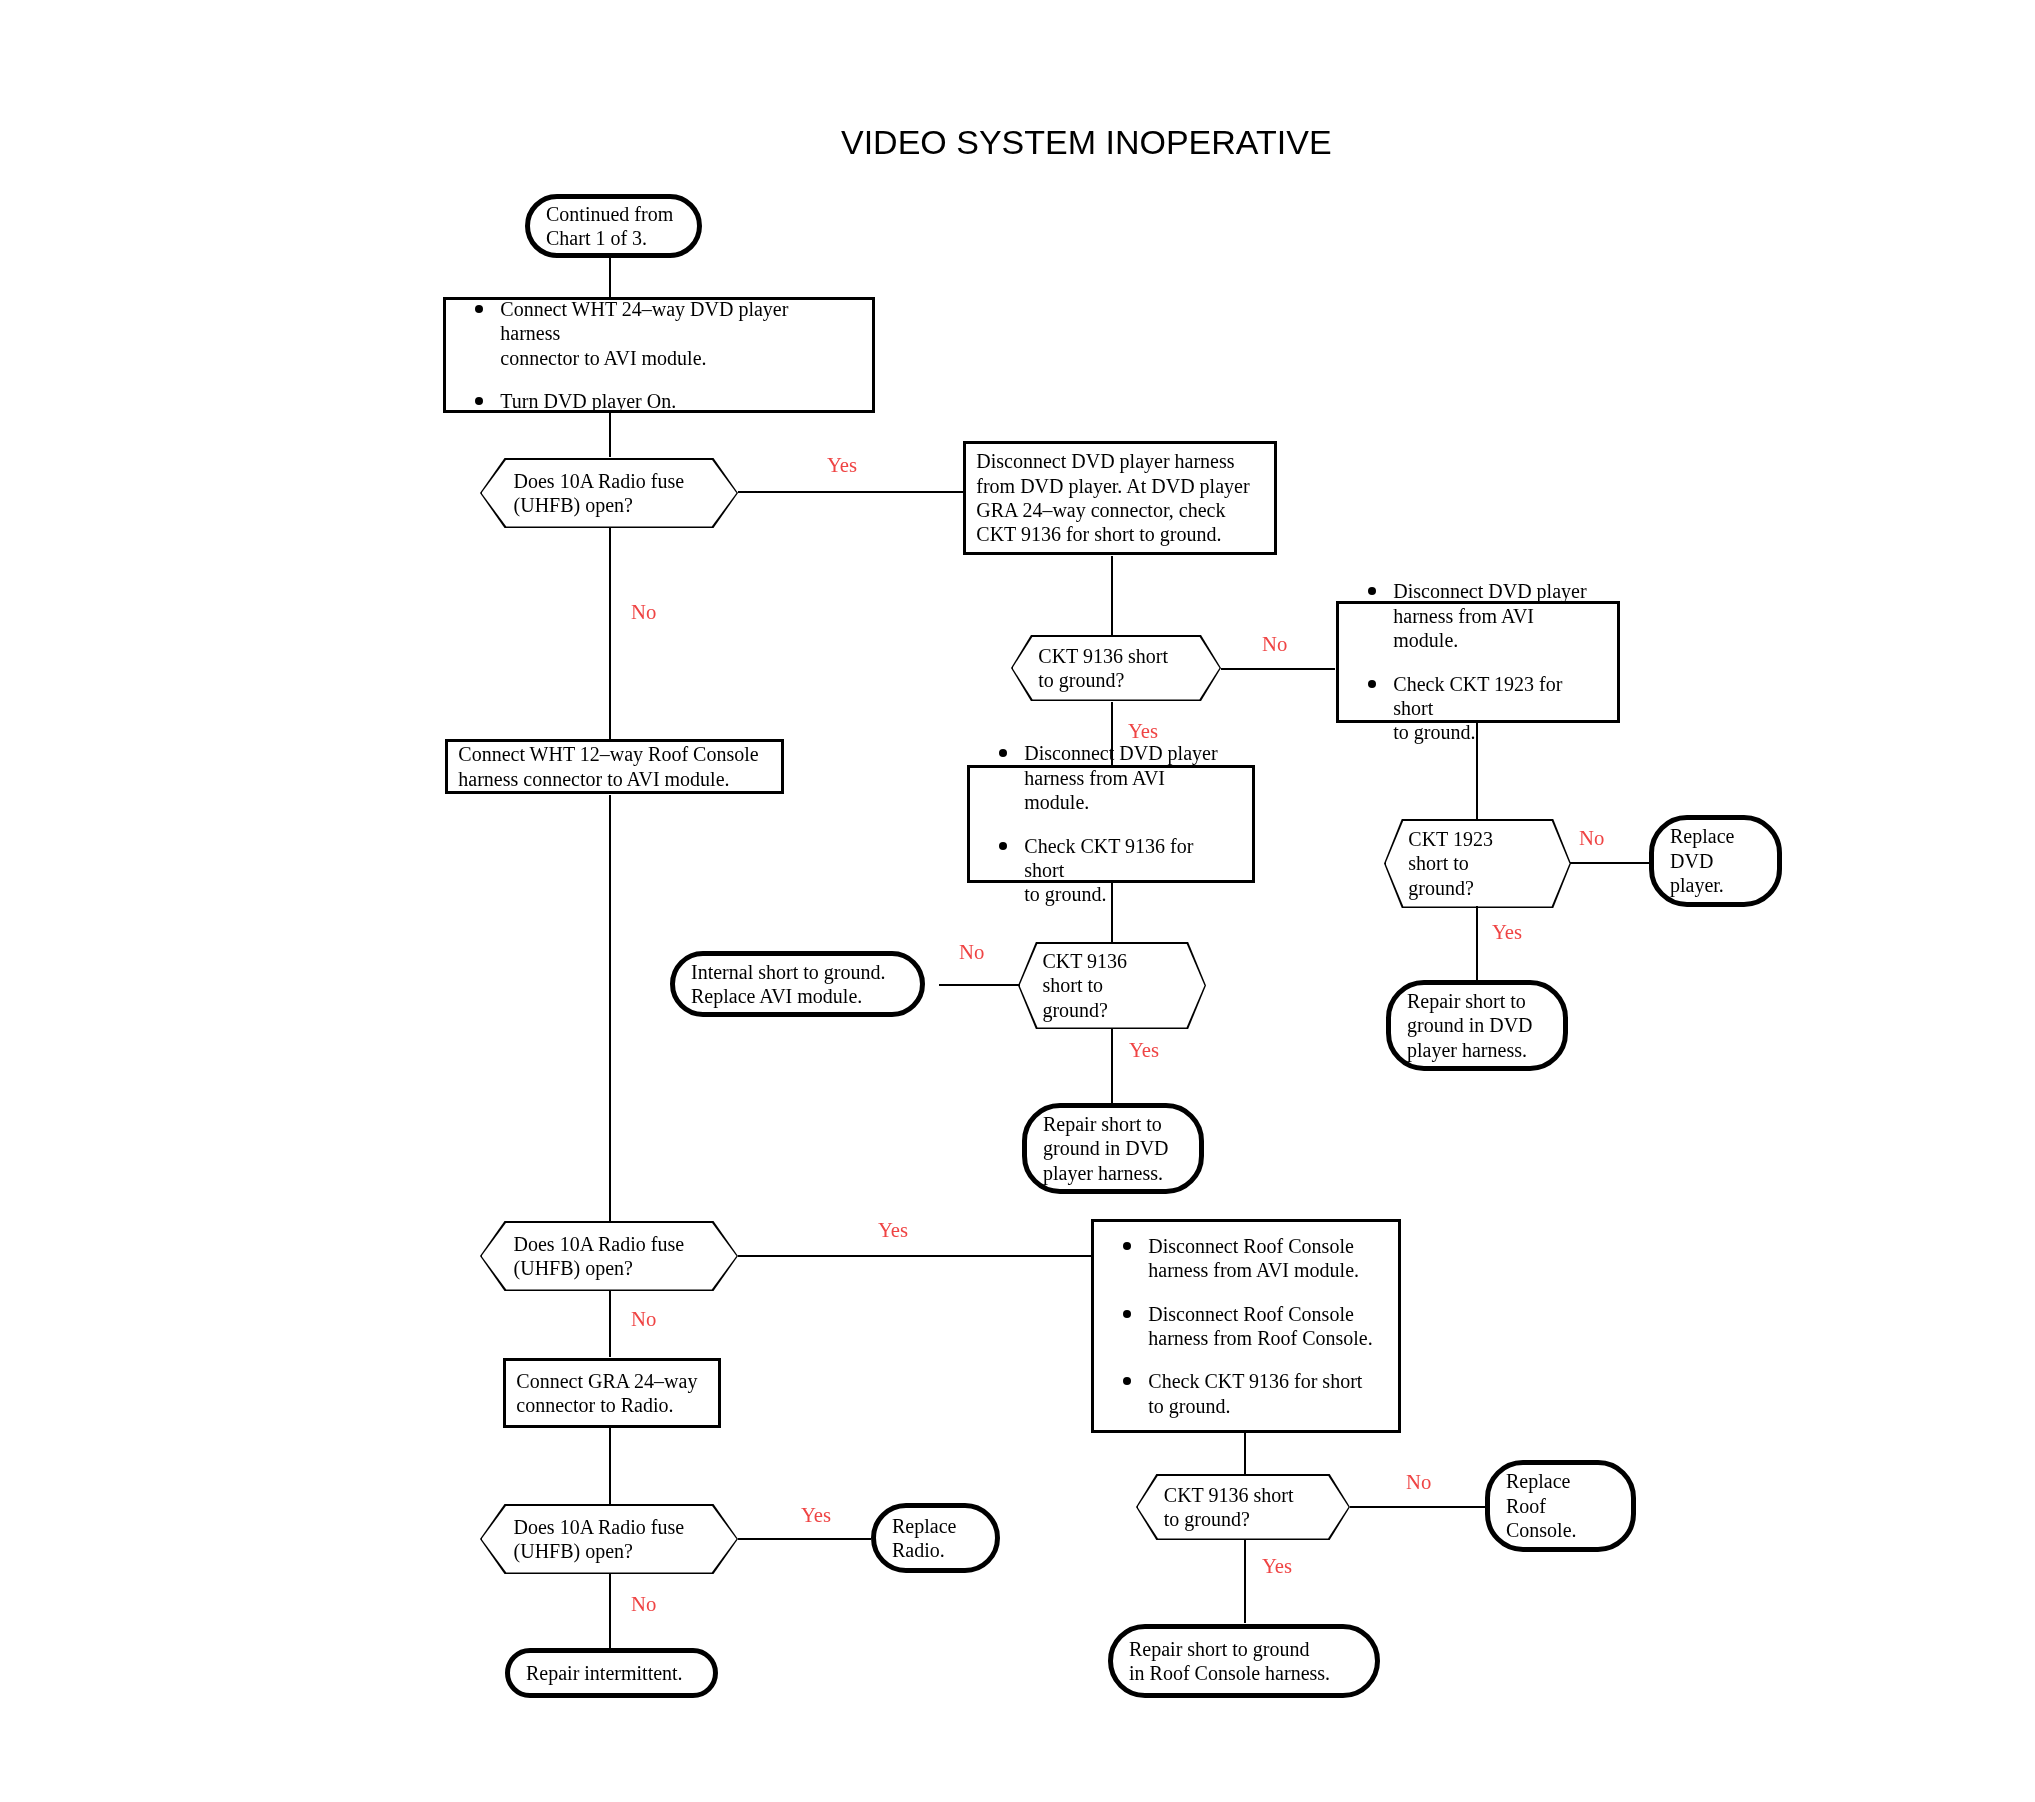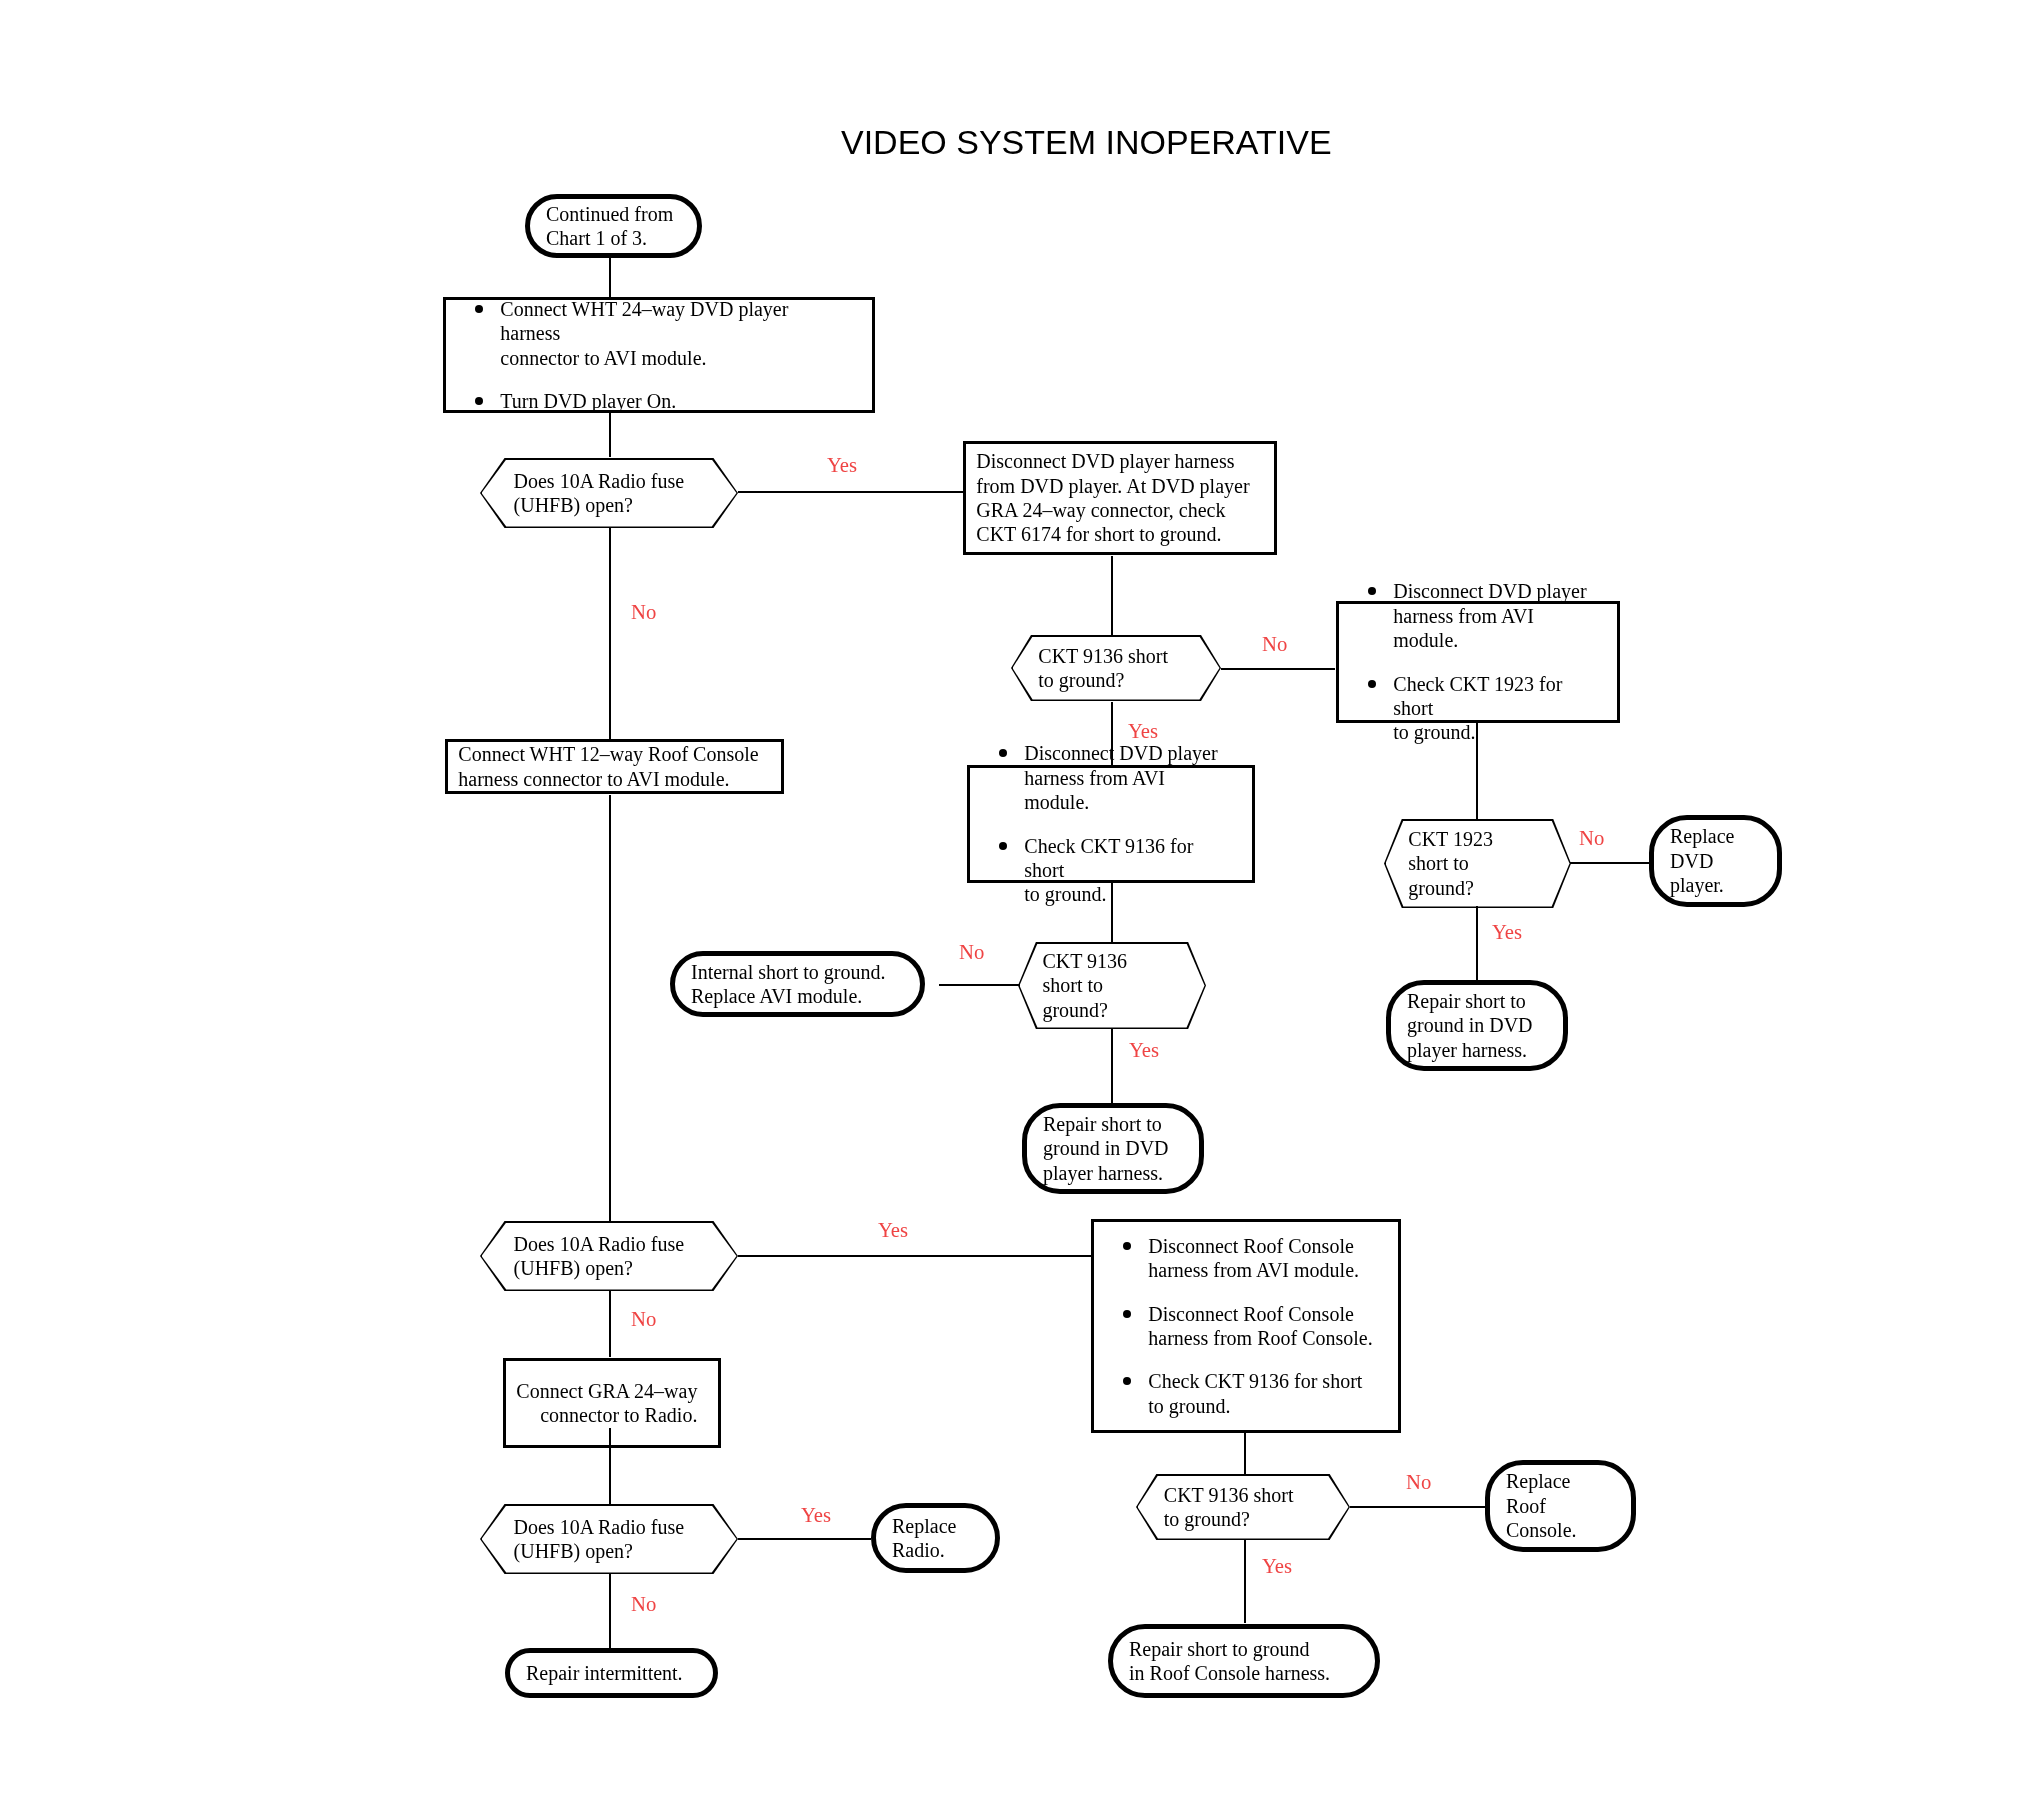--- a/index.html
+++ b/index.html
@@ -181,21 +181,21 @@
     <span class="txt">Does 10A Radio fuse
 (UHFB) open?</span>
   </div>
 
   <div class="hline" style="left:738px; top:1255px; width:353px;"></div>
   <div class="edge-label" style="left:878px; top:1219px;">Yes</div>
 
   <div class="vline" style="left:609px; top:1291px; height:66px;"></div>
   <div class="edge-label" style="left:631px; top:1308px;">No</div>
 
-  <div class="node process" style="left:503px; top:1358px; width:218px; height:90px;text-align:right;">
+  <div class="node process" style="left:503px; top:1358px; width:218px; height:70px;">
     <span class="txt">Connect GRA 24–way
 connector to Radio.</span>
   </div>
   <div class="vline" style="left:609px; top:1428px; height:76px;"></div>
 
   <div class="node decision" style="left:480px; top:1504px; width:258px; height:70px;">
     <div class="hexfill"></div>
     <div class="hexinner"></div>
     <span class="txt">Does 10A Radio fuse
 (UHFB) open?</span>
@@ -211,21 +211,21 @@
   <div class="vline" style="left:609px; top:1574px; height:74px;"></div>
   <div class="edge-label" style="left:631px; top:1593px;">No</div>
   <div class="node terminator" style="left:505px; top:1648px; width:213px; height:50px;">
     <span class="txt">Repair intermittent.</span>
   </div>
 
   <div class="node process" style="left:963px; top:441px; width:314px; height:114px;">
     <span class="txt">Disconnect DVD player harness
 from DVD player. At DVD player
 GRA 24–way connector, check
-CKT 6174 for short to ground.</span>
+CKT 9136 for short to ground.</span>
   </div>
   <div class="vline" style="left:1111px; top:556px; height:80px;"></div>
 
   <div class="node decision" style="left:1011px; top:635px; width:210px; height:66px;">
     <div class="hexfill"></div>
     <div class="hexinner"></div>
     <span class="txt">CKT 9136 short
 to ground?</span>
   </div>
 

